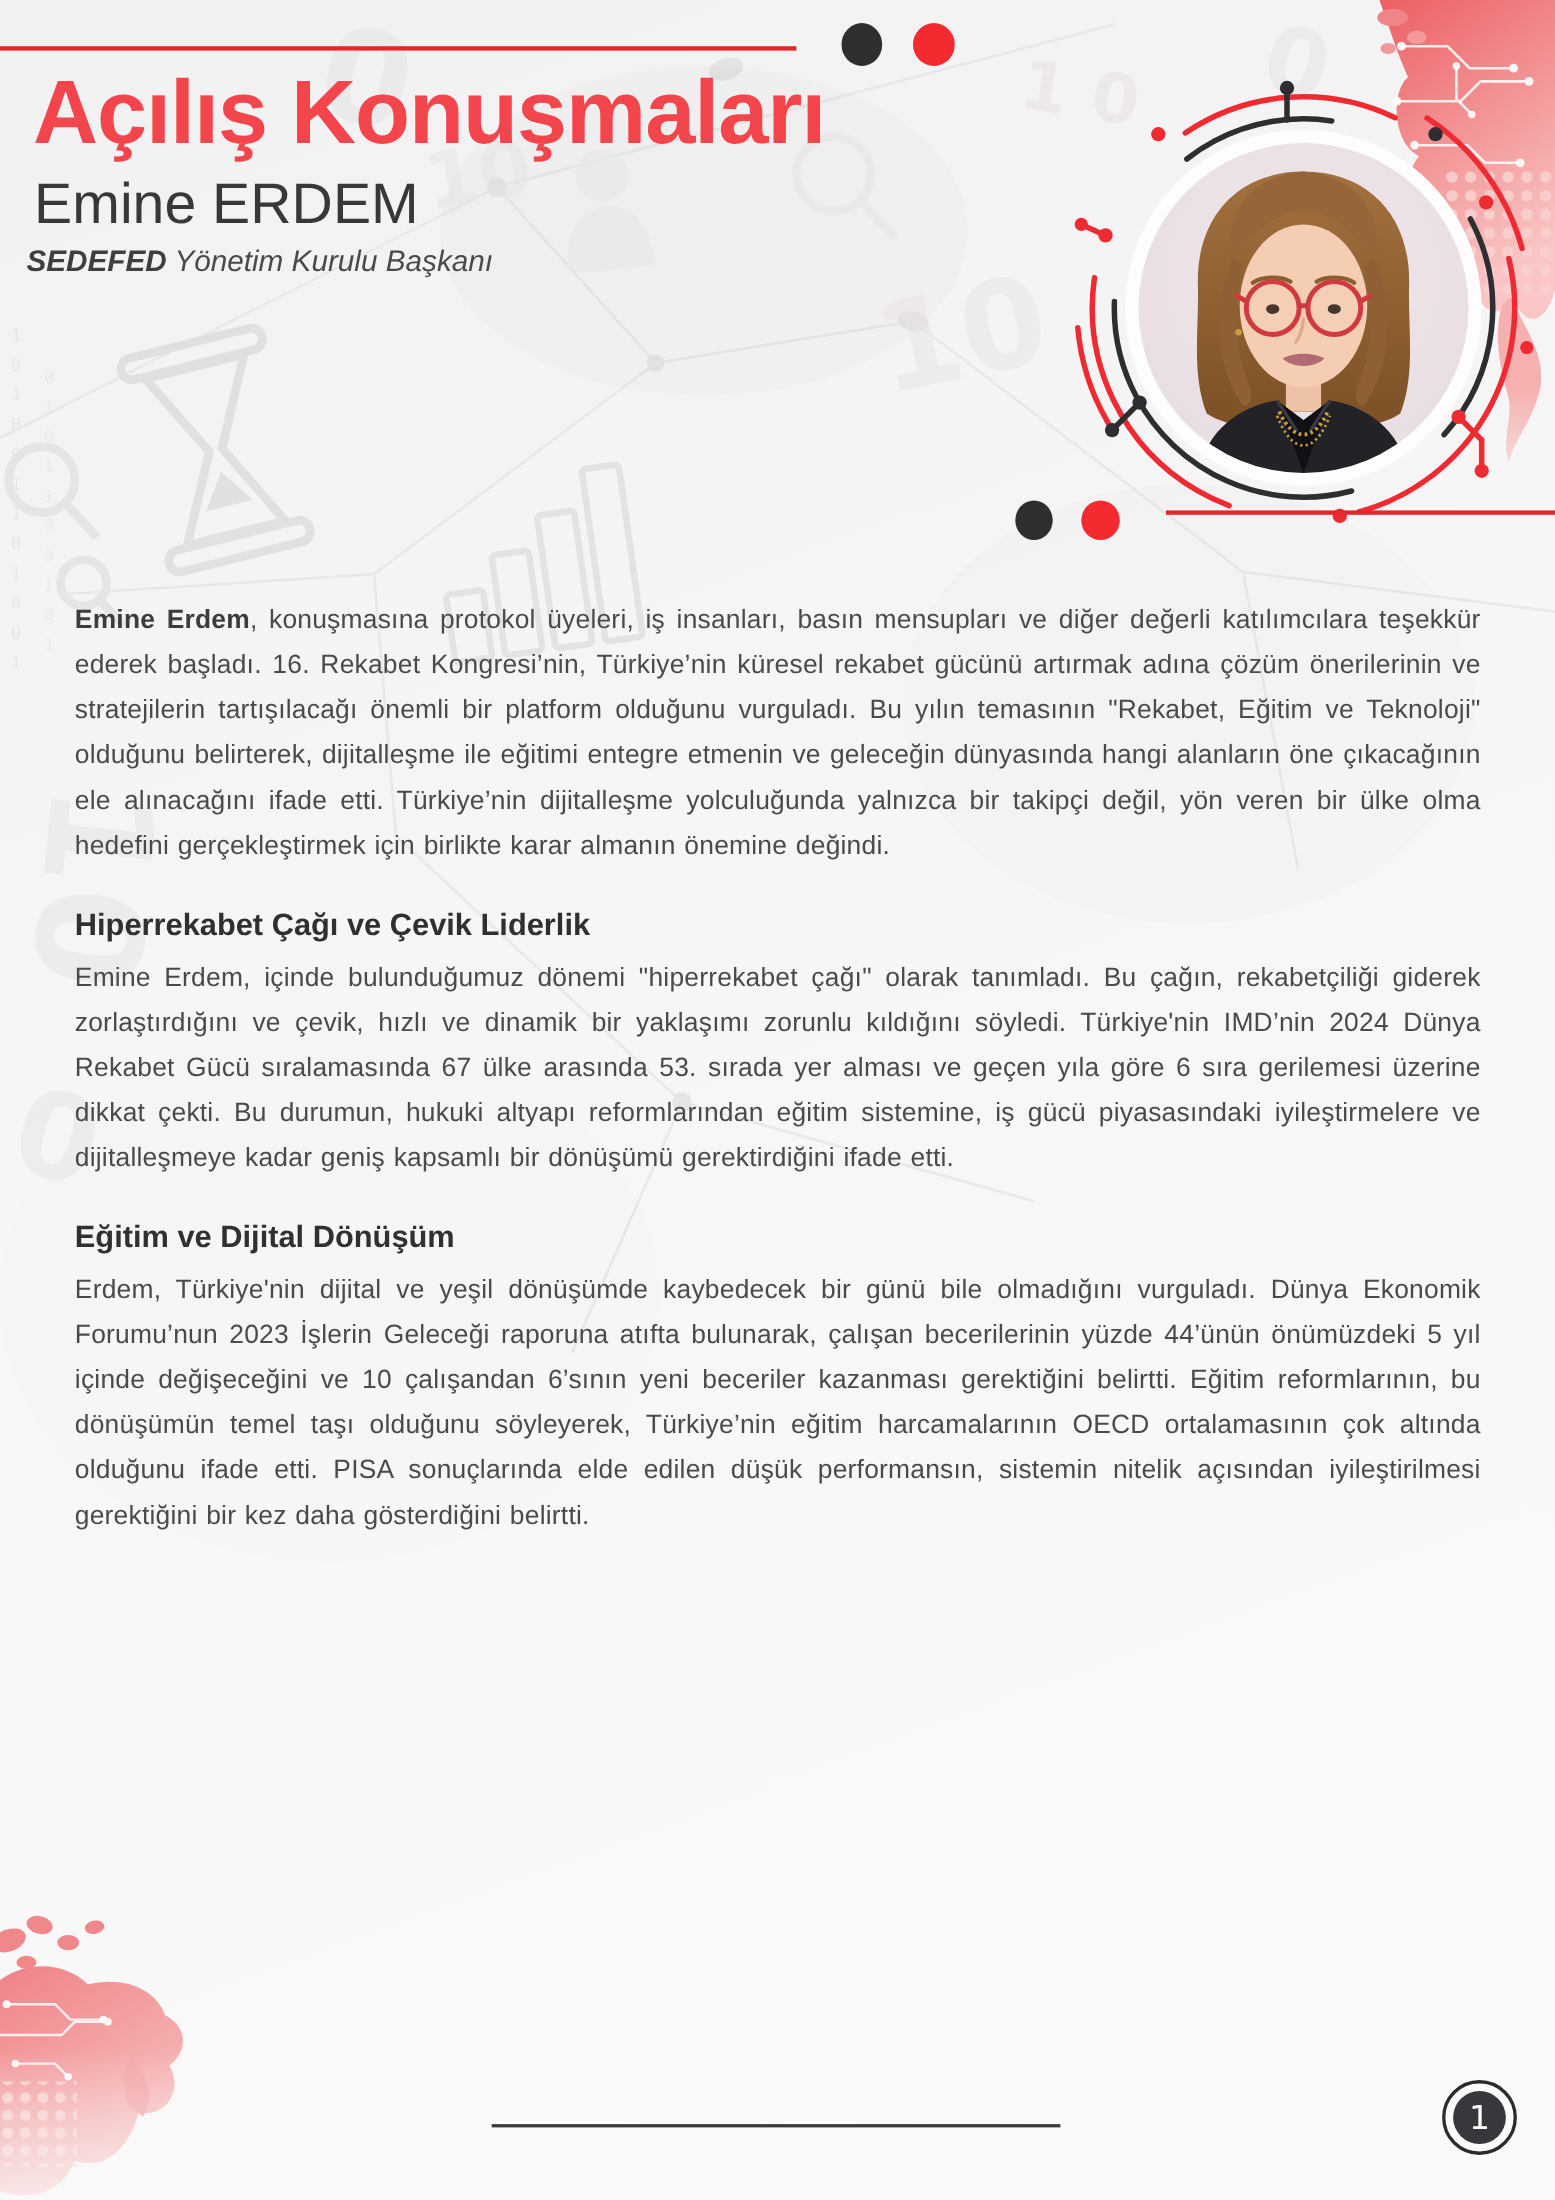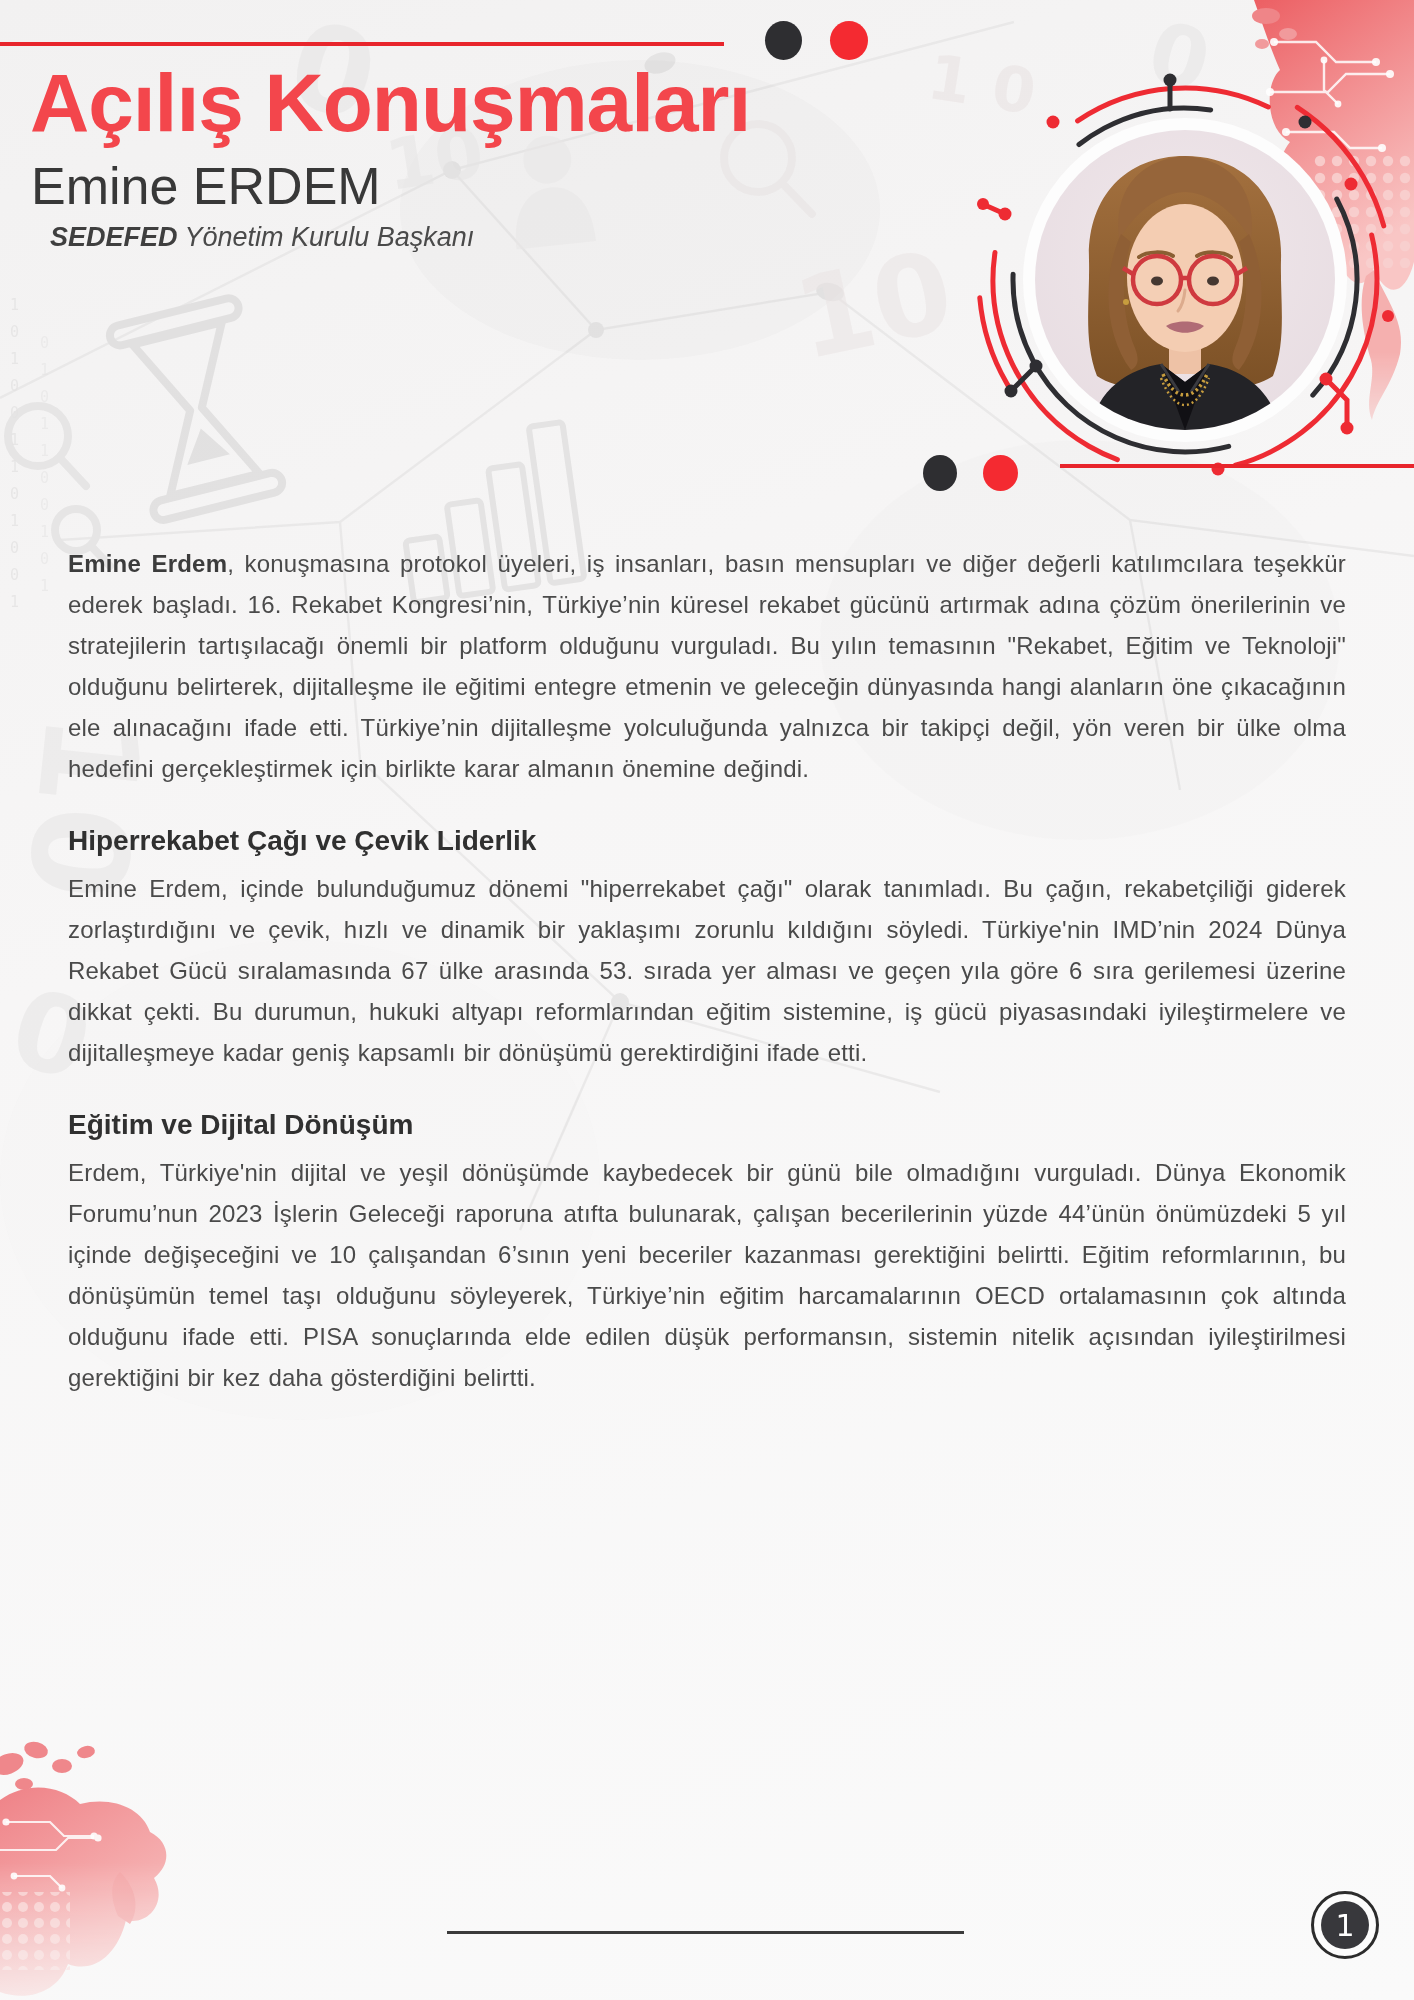--- a/index.html
+++ b/index.html
@@ -30,21 +30,21 @@
   .dot{position:absolute;border-radius:50%;}
   .dot-black1{left:765px;top:21px;width:37px;height:39px;background:#2e2e31;}
   .dot-red1{left:830px;top:21px;width:38px;height:39px;background:#f42a31;}
   .dot-black2{left:923px;top:455px;width:34px;height:36px;background:#2e2e31;}
   .dot-red2{left:983px;top:455px;width:35px;height:36px;background:#f42a31;}
   .redline2{left:1060px;top:464px;width:354px;height:4px;background:#e8252c;}
 
   .title{left:30px;top:56px;font-size:82px;font-weight:800;letter-spacing:-1px;color:#f3464c;
          font-family:"Liberation Sans",sans-serif;}
   .speaker-name{left:31px;top:156px;font-size:52px;font-weight:400;color:#383838;letter-spacing:0px;}
-  .speaker-role{left:50px;top:222px;font-size:27px;font-style:italic;color:#3f3f3f;}
+  .speaker-role{left:24px;top:222px;font-size:27px;font-style:italic;color:#3f3f3f;}
   .speaker-role .org{font-weight:bold;}
   .speaker-role .role{font-weight:400;color:#4a4a4a;}
 
   
   .article{left:68px;top:543px;width:1278px;}
   .article p{margin:0;text-align:justify;font-size:24px;line-height:41px;color:#4a4a4a;
              letter-spacing:.2px;word-spacing:1px;}
   .article p strong{color:#3c3c3c;}
   .article h2{margin:34px 0 9px 0;font-size:28px;line-height:36px;font-weight:bold;color:#303030;}
 

